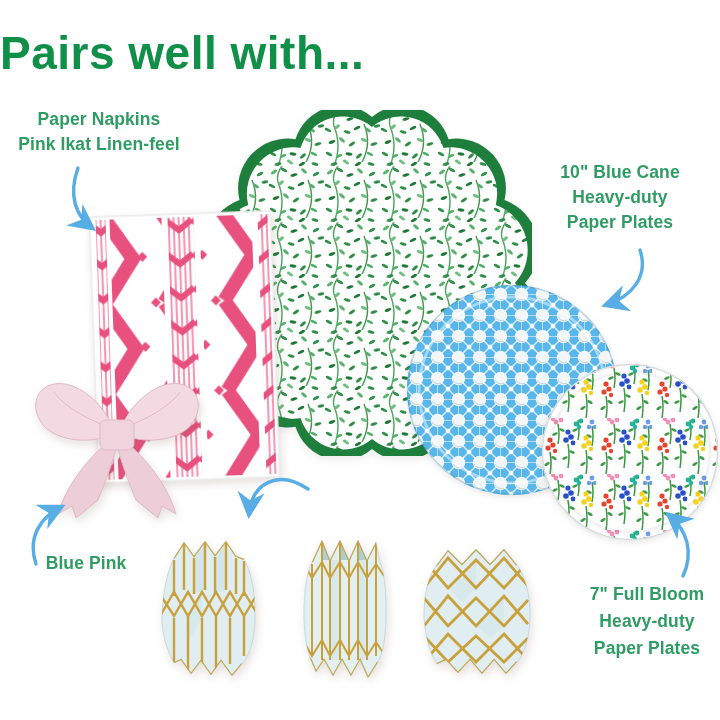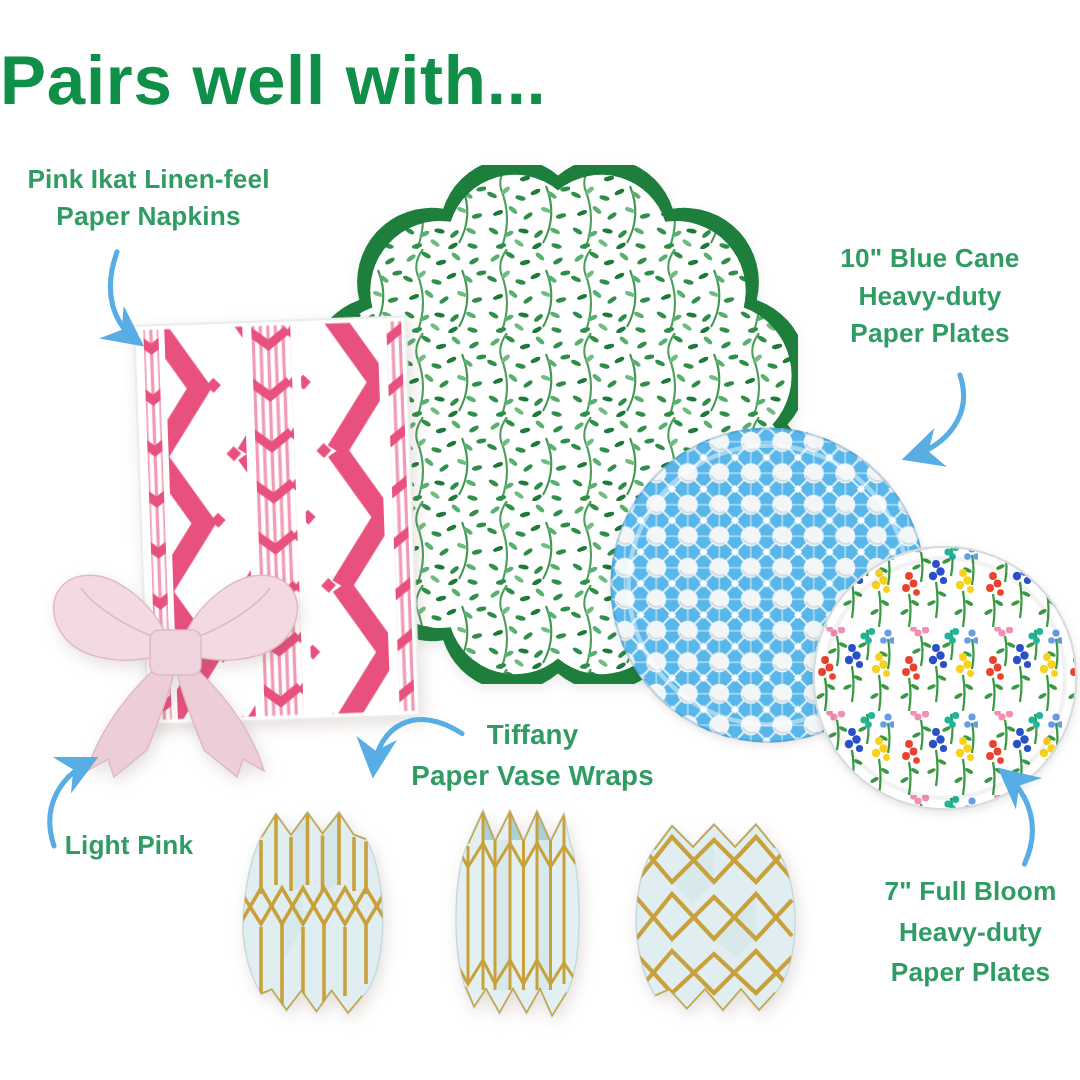--- a/index.html
+++ b/index.html
@@ -297,38 +297,34 @@
     <g stroke="#57ade4" stroke-width="3.4" fill="none" stroke-linecap="round">
       <path marker-end="url(#ah)" d="M78 168 C68 196 76 216 92 228"></path>
       <path marker-end="url(#ah)" d="M640 250 C649 277 631 297 606 305"></path>
       <path marker-end="url(#ah)" d="M36 564 C27 537 41 517 61 507"></path>
       <path marker-end="url(#ah)" d="M308 489 C278 469 252 483 249 514"></path>
       <path marker-end="url(#ah)" d="M683 576 C694 552 687 530 669 515"></path>
     </g>
   </svg>
 
   <div class="lbl lbl-napkins">
+    <span>Paper Napkins</span>
     <span>Pink Ikat Linen-feel</span>
-    <span>Paper Napkins</span>
   </div>
 
   <div class="lbl lbl-blueplates">
     <span>10" Blue Cane</span>
     <span>Heavy-duty</span>
     <span>Paper Plates</span>
   </div>
 
   <div class="lbl lbl-bow">
-    <span>Light Pink</span>
+    <span>Blue Pink</span>
   </div>
 
-  <div class="lbl lbl-vases">
-    <span>Tiffany</span>
-    <span>Paper Vase Wraps</span>
-  </div>
 
   <div class="lbl lbl-floral">
     <span>7" Full Bloom</span>
     <span>Heavy-duty</span>
     <span>Paper Plates</span>
   </div>
 
 </div>
 
 </body></html>

